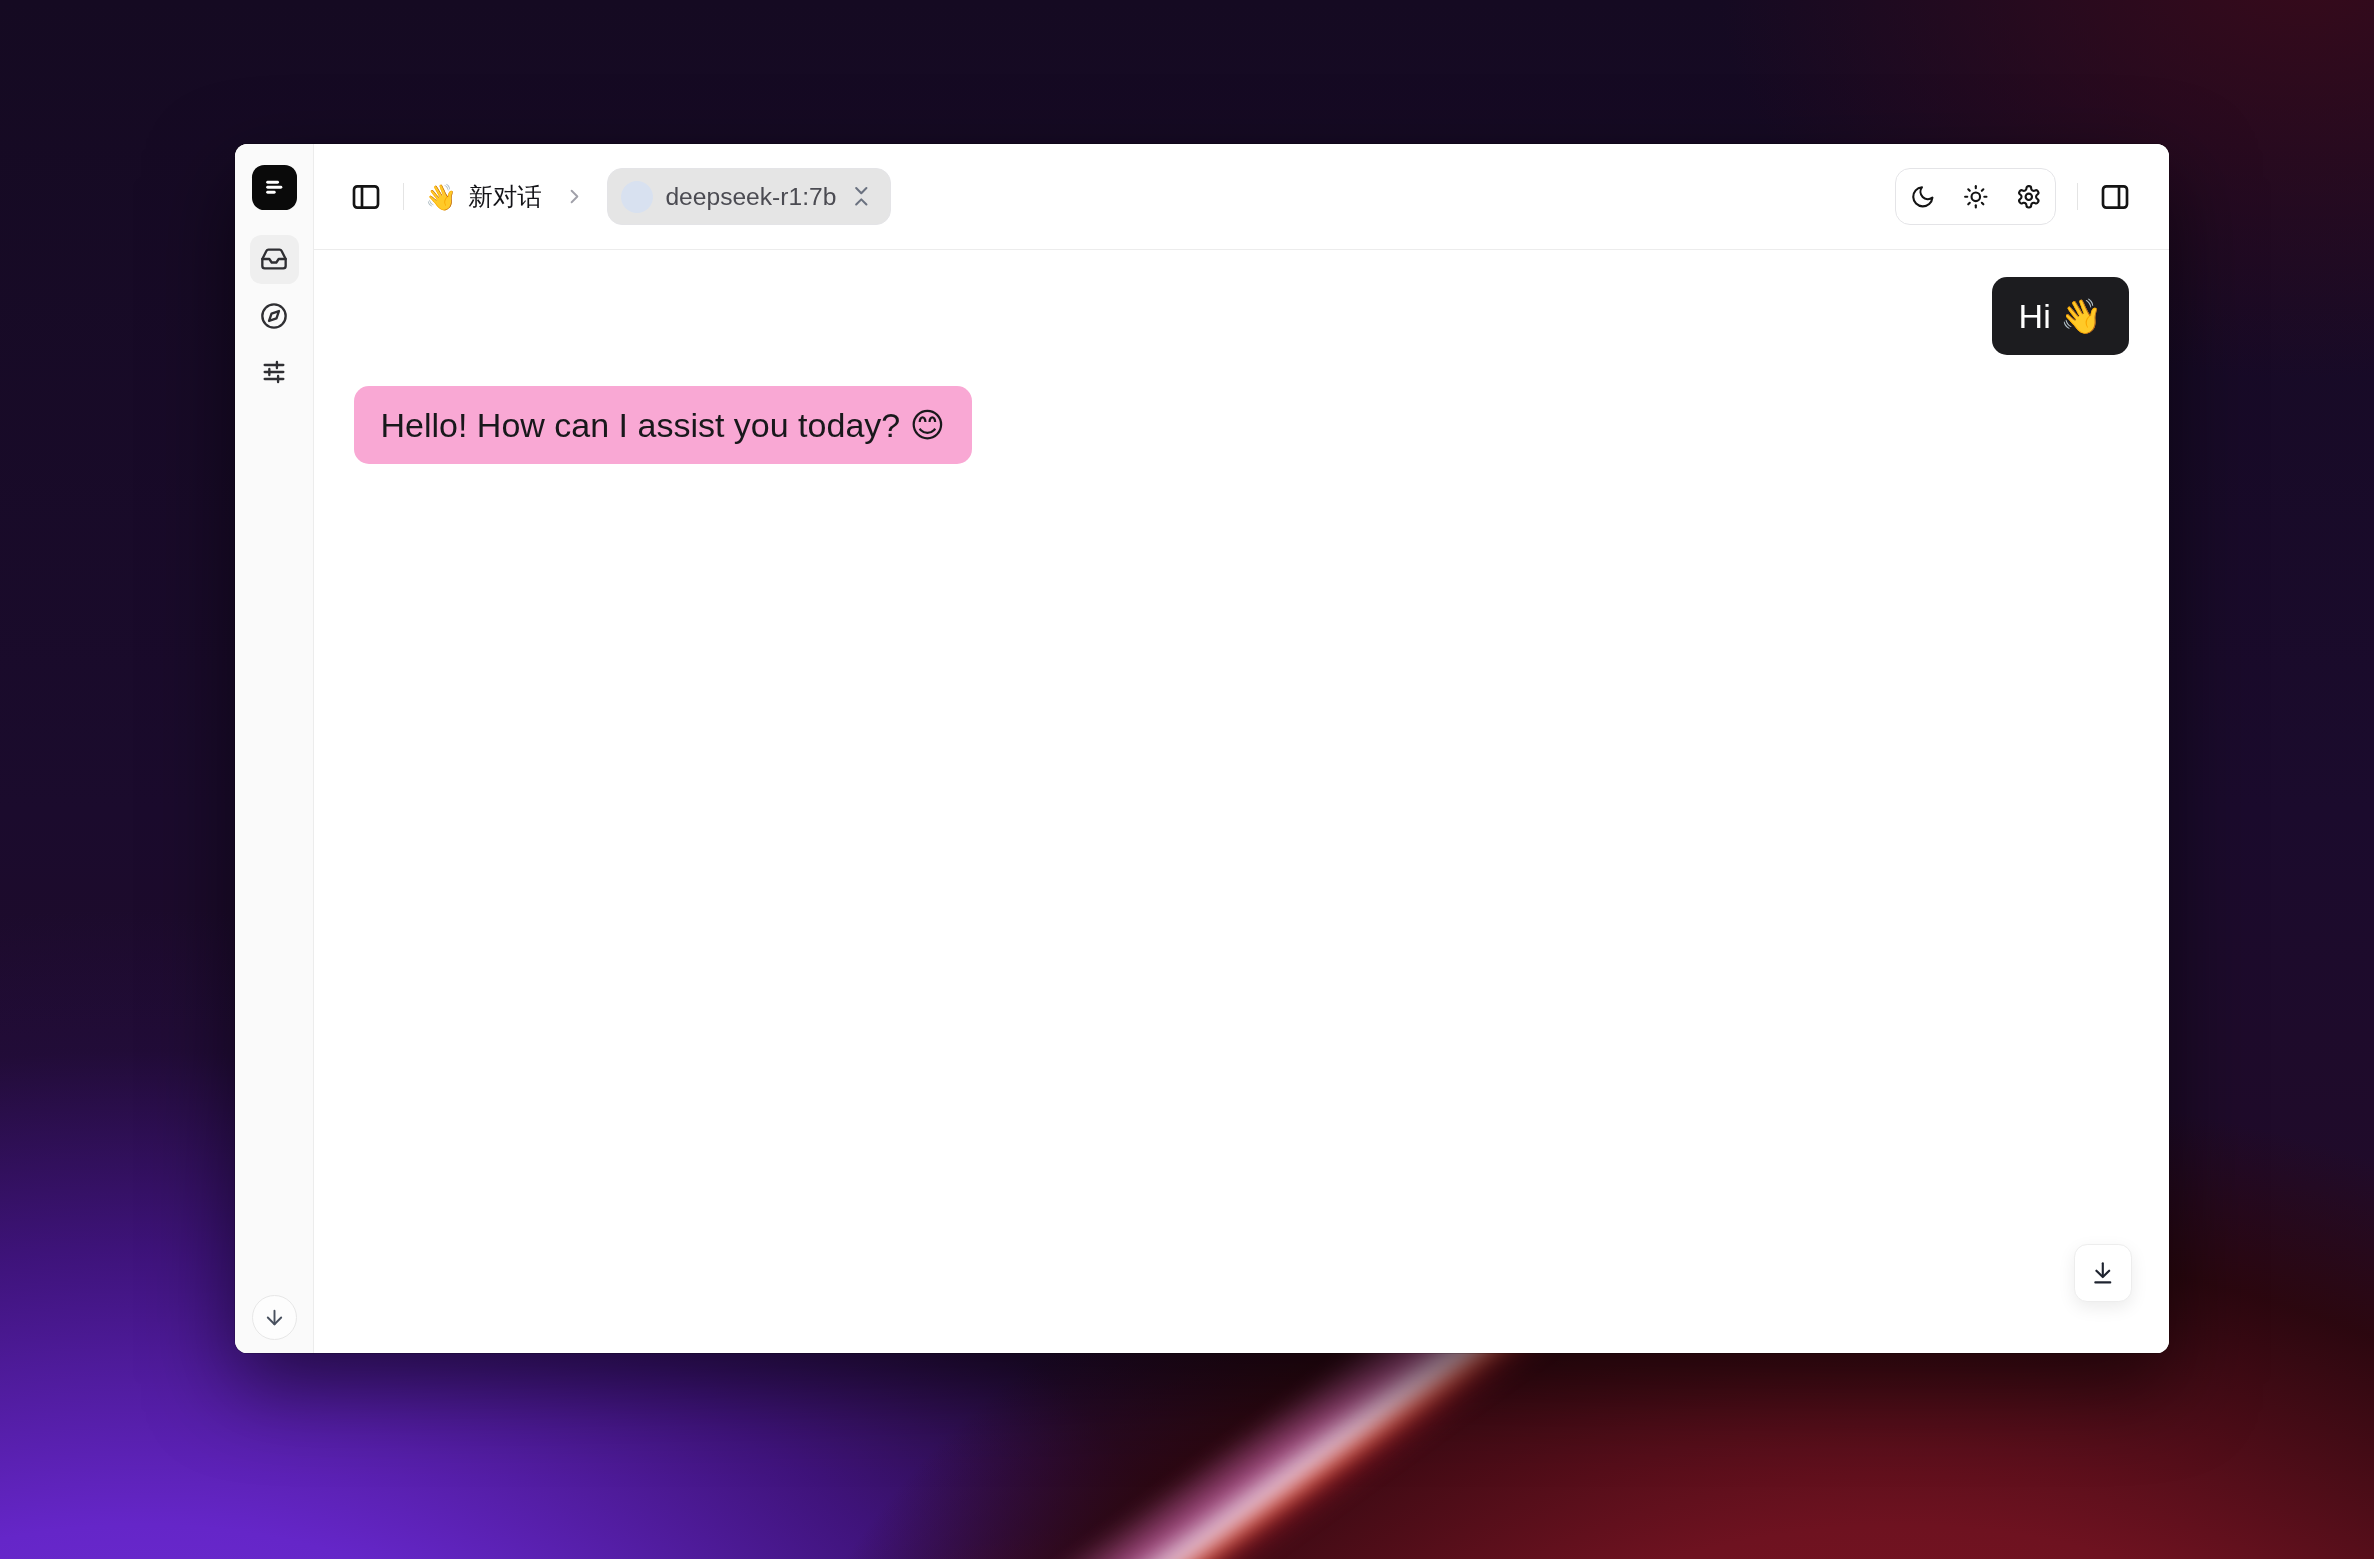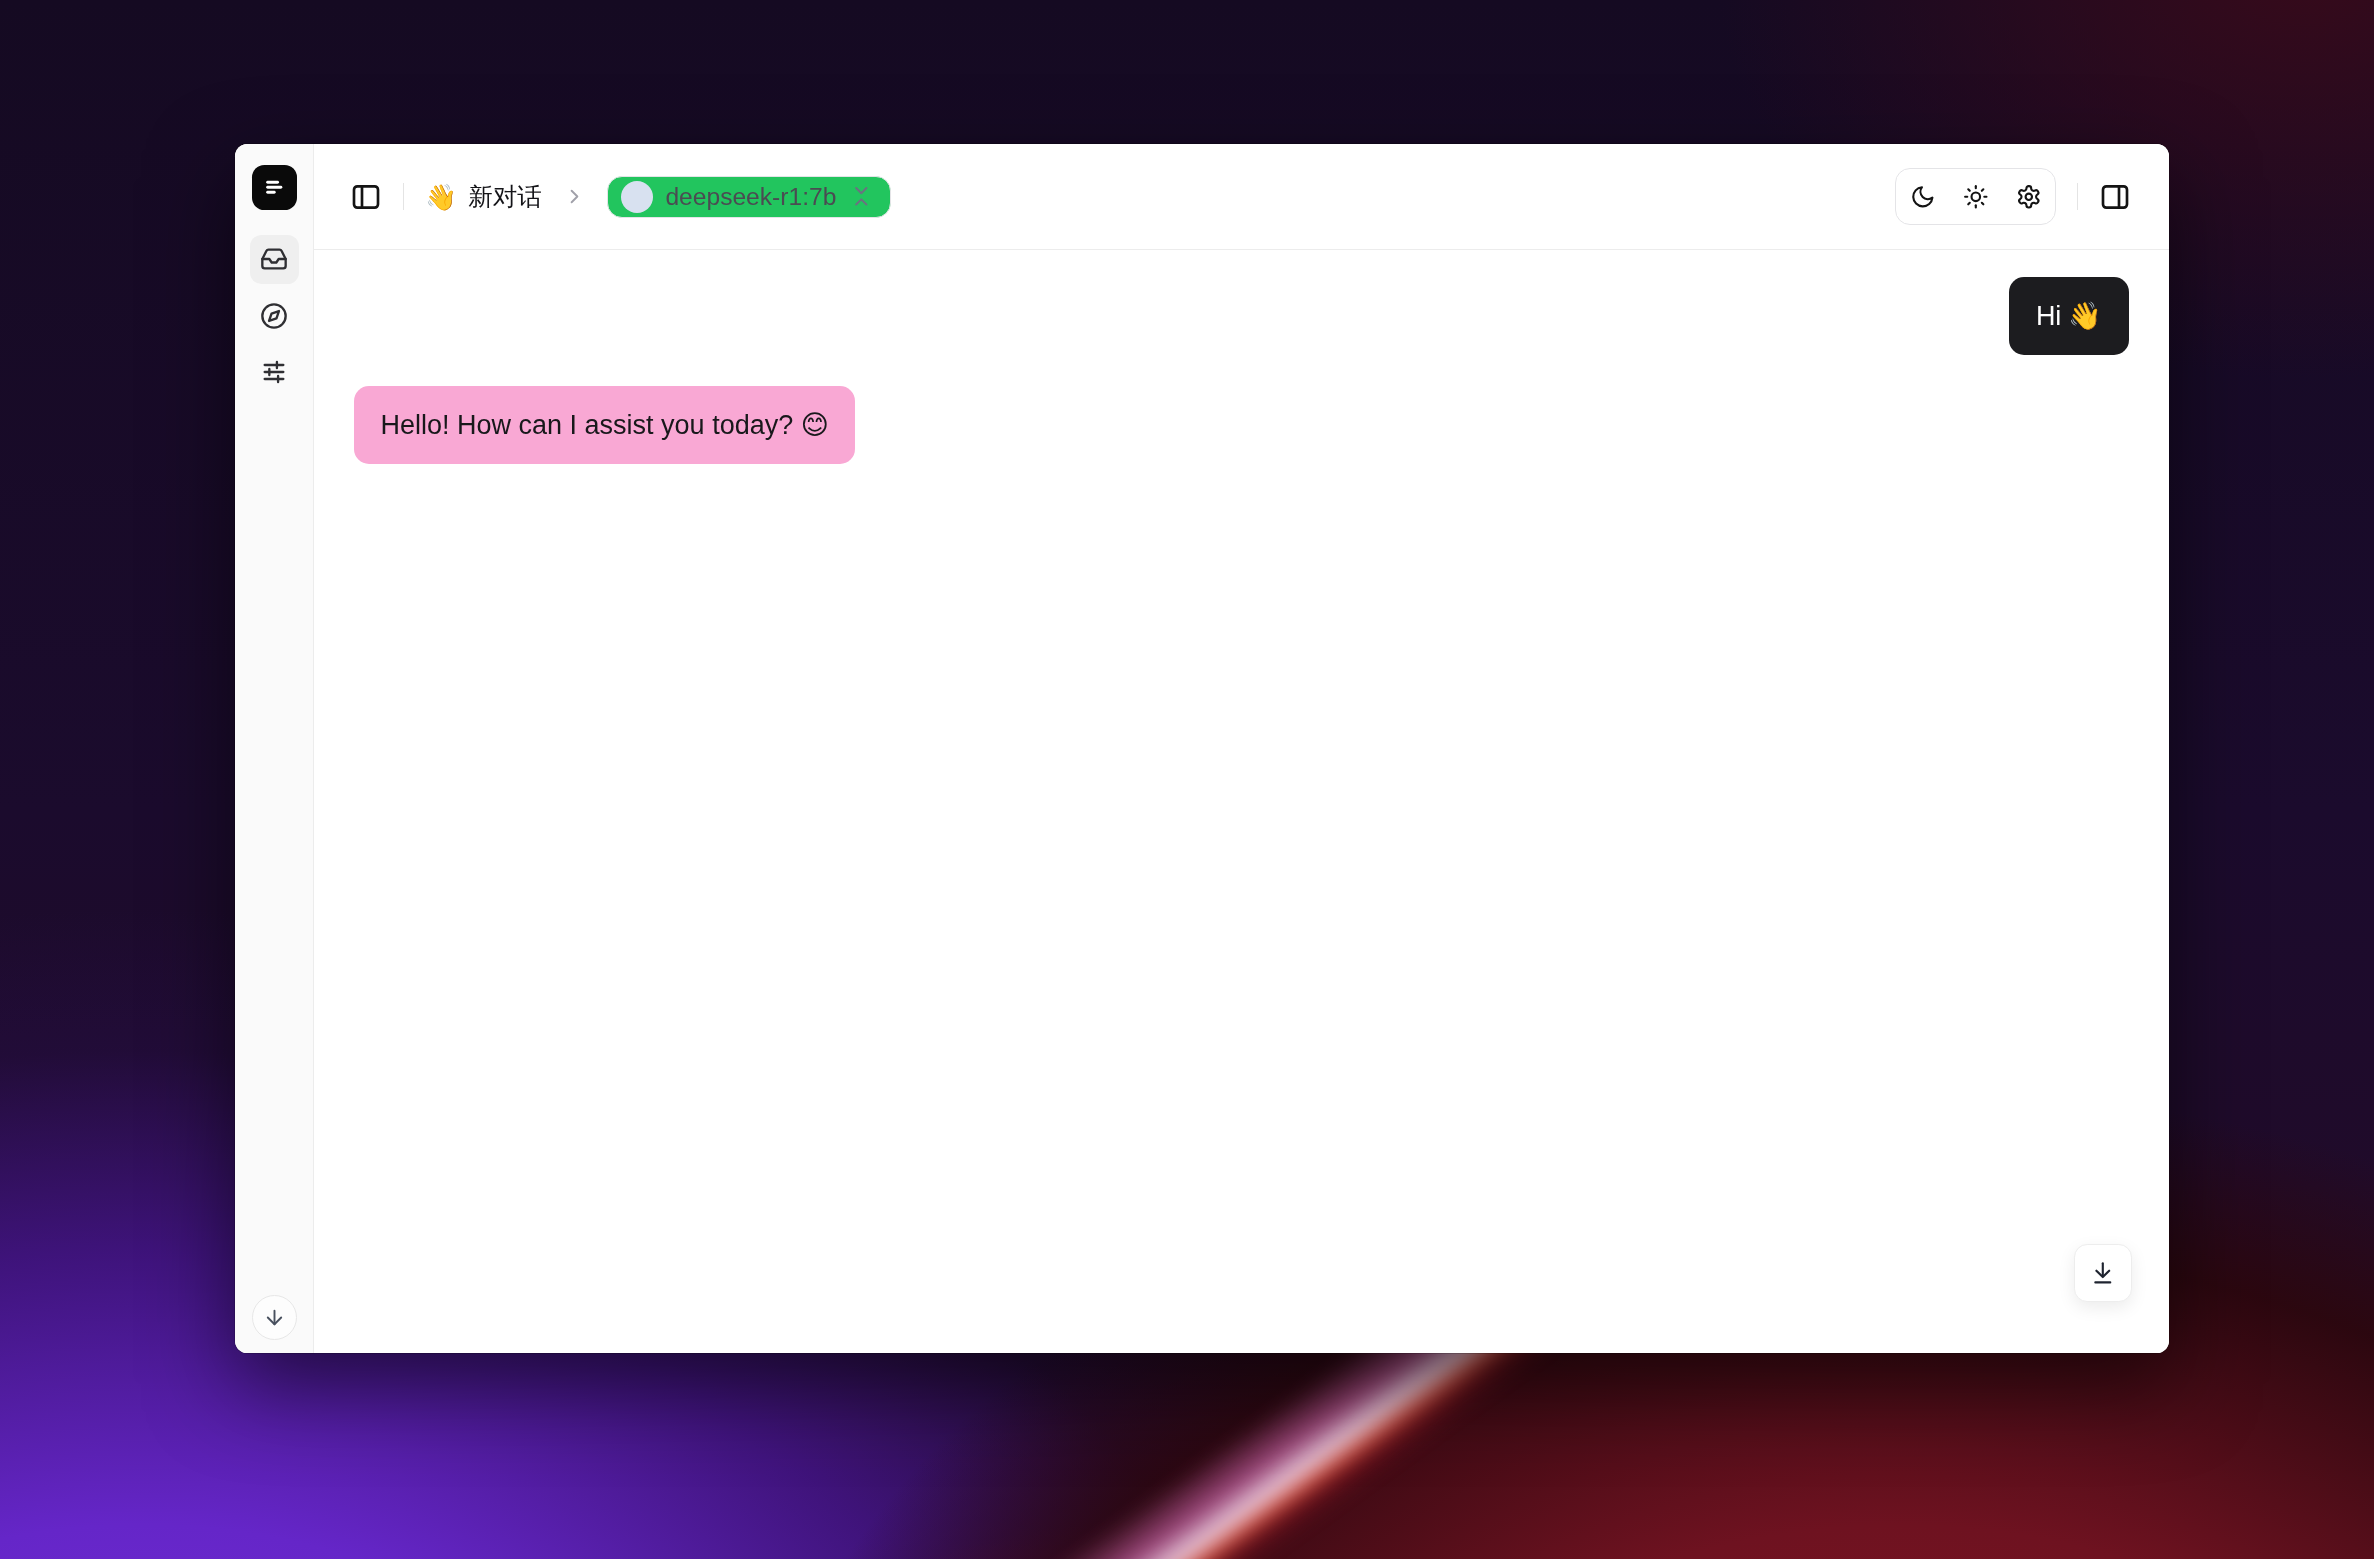--- a/index.html
+++ b/index.html
@@ -73,39 +73,39 @@
   }
   .h-left { display:flex; align-items:center; gap:21px; }
   .icon-btn { display:flex; align-items:center; justify-content:center; color:#141414; cursor:pointer; }
   .icon-btn svg { width:32px; height:32px; }
   .v-div { width:0.9px; height:26.5px; background:#e4e4e4; }
   .breadcrumb { display:flex; align-items:center; gap:11.4px; font-size:24.6px; color:#141418; cursor:pointer; }
   .crumb-emoji { font-size:25.6px; }
   .chev { color:#a1a1aa; display:flex; }
   .chev svg { width:23px; height:23px; }
   .model-chip {
-    height:42px; border:1.4px solid #e4e4e7; border-radius:15px; background:#22c55e;
+    height:57px; border:1.4px solid #e4e4e7; border-radius:15px; background:#e5e5e5;
     display:flex; align-items:center; gap:12.3px; padding:0 17px 0 13.2px; cursor:pointer;
   }
   .avatar { width:32px; height:32px; border-radius:50%; background:#d8e1f0; }
   .model-chip .label { font-size:24.6px; color:#4b4b52; }
   .collapse-ic { color:#6b7280; display:flex; }
   .collapse-ic svg { width:24.6px; height:24.6px; }
 
   .h-right { display:flex; align-items:center; gap:21px; }
   .theme-group { height:57px; border:1.4px solid #e4e4e7; border-radius:15px; display:flex; align-items:center; overflow:hidden; }
   .theme-btn { width:53px; height:100%; display:flex; align-items:center; justify-content:center; color:#141414; cursor:pointer; }
   .theme-btn svg { width:25.6px; height:25.6px; }
 
   
   .chat { flex:1; position:relative; padding:0 40px; overflow:hidden; }
   .msg-row { display:flex; }
   .msg-row.user { justify-content:flex-end; margin-top:26.5px; }
   .msg-row.assistant { justify-content:flex-start; margin-top:31px; }
-  .bubble { border-radius:15px; font-size:27px; line-height:32px; padding:23px 26.5px; max-width:1325px; }
+  .bubble { border-radius:15px; font-size:34px; line-height:32px; padding:23px 26.5px; max-width:1325px; }
   .bubble.user { background:#1c1c1f; color:#fff; }
   .bubble.assistant { background:#f9a8d4; color:#18181b; }
   .scroll-btn {
     position:absolute; right:37px; bottom:51px; width:58px; height:58px; border-radius:13.2px;
     background:#fff; border:0.9px solid #ededed; box-shadow:0 5.7px 17px rgba(0,0,0,.08);
     display:flex; align-items:center; justify-content:center; color:#1f2430; cursor:pointer;
   }
   .scroll-btn svg { width:25.6px; height:25.6px; }
 
   

